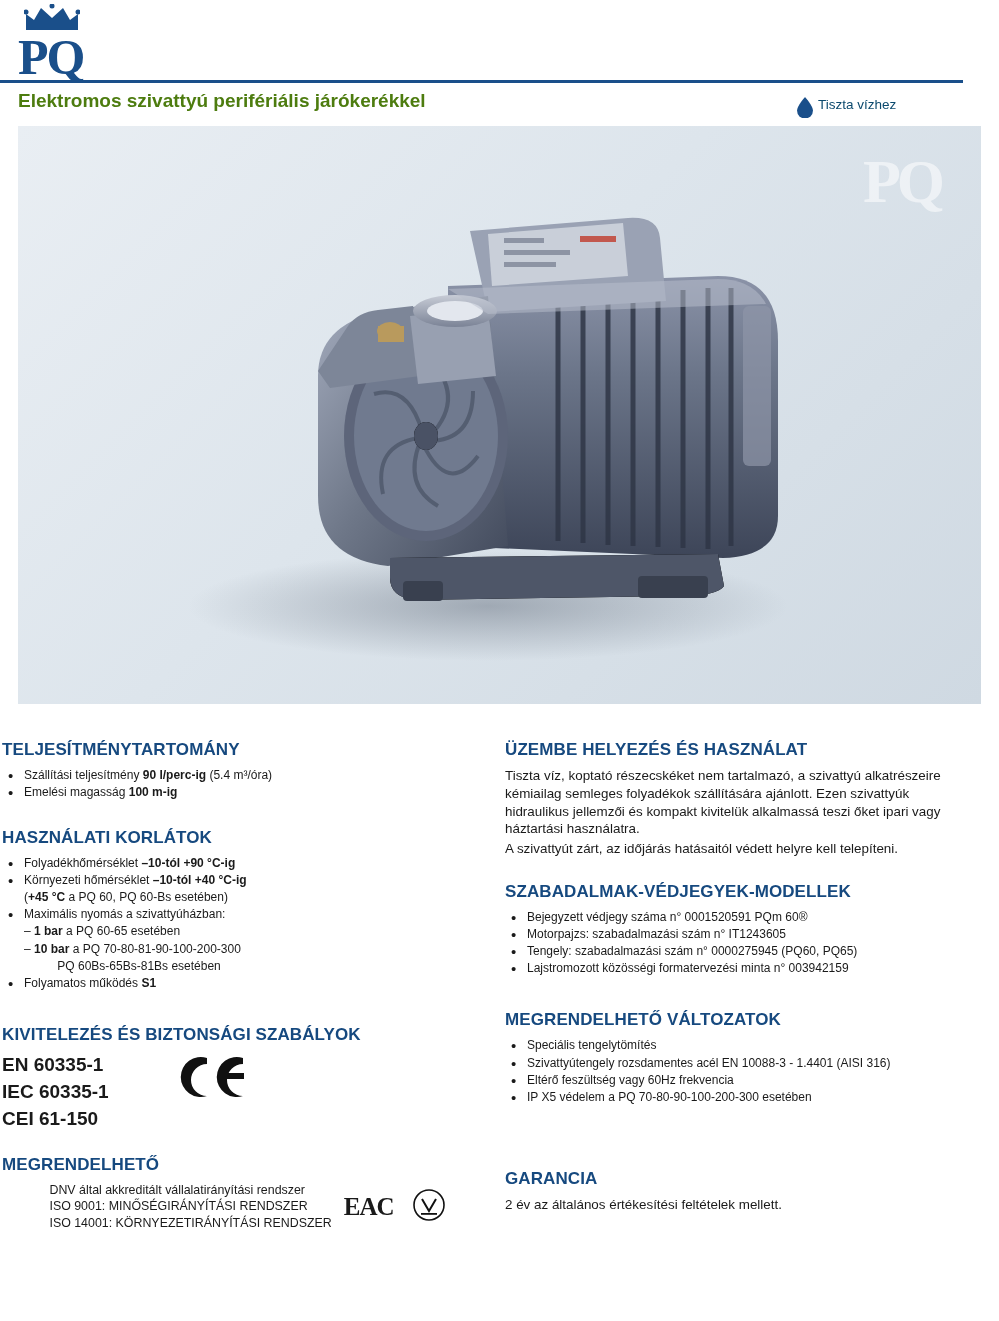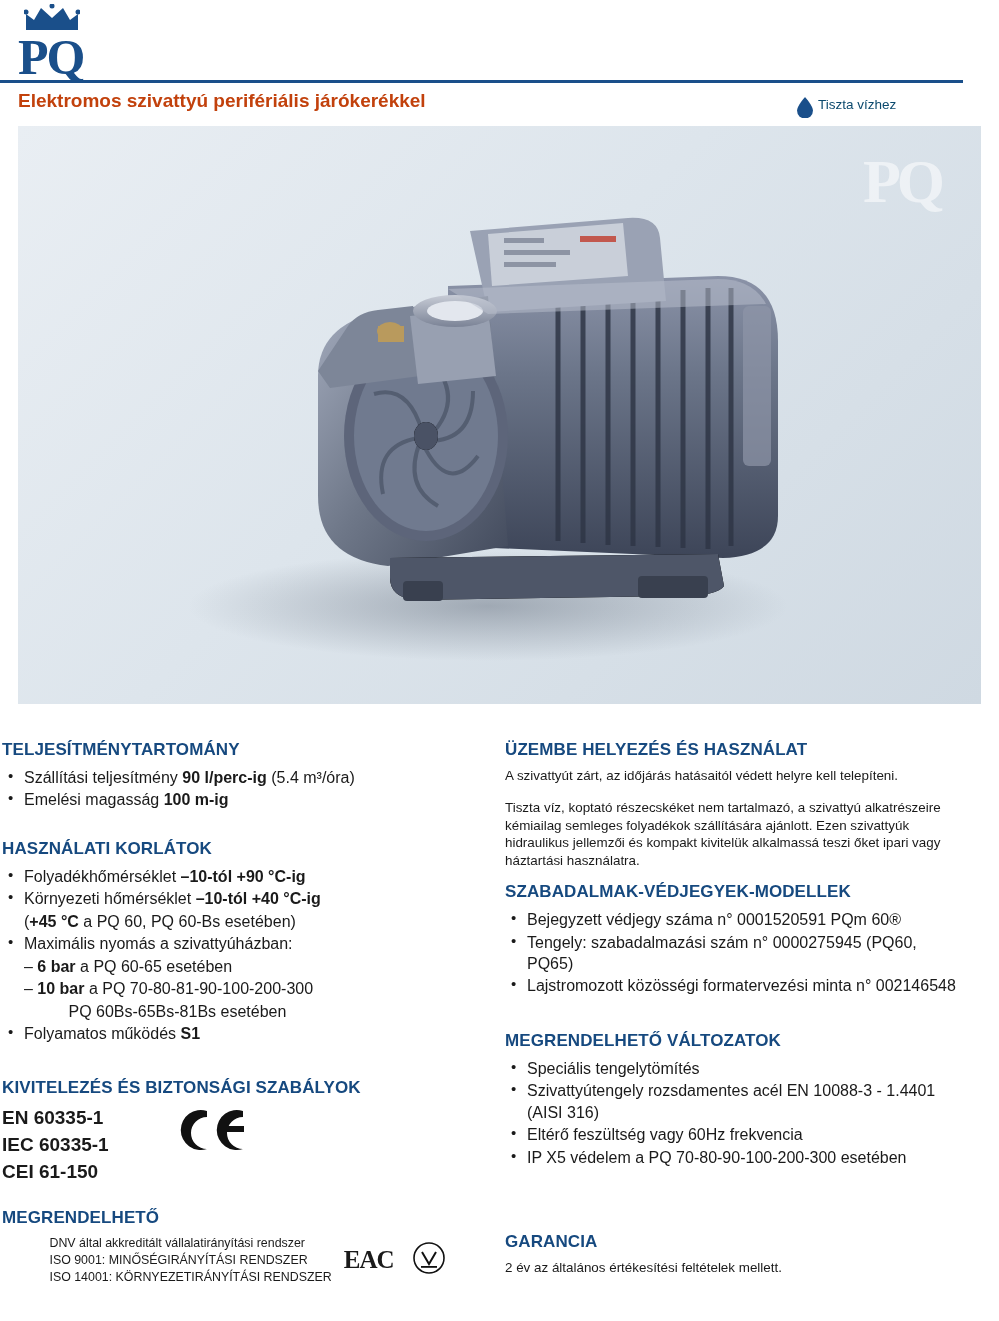--- a/index.html
+++ b/index.html
@@ -45,21 +45,21 @@
     width: 963px;
     height: 3px;
     background: #1a4f8a;
   }
   .subtitle {
     position: absolute;
     left: 18px;
     top: 90px;
     font-size: 19px;
     font-weight: bold;
-    color: #c2410c;
+    color: #4d7c0f;
   }
 
   
   .use-list {
     position: absolute;
     right: 22px;
     top: 96px;
     width: 185px;
   }
   .use-item {
@@ -123,21 +123,21 @@
   }
 
   ul.b {
     list-style: none;
     margin: 0 0 18px 0;
     padding: 0;
   }
   ul.b li {
     position: relative;
     padding-left: 22px;
-    font-size: 16px;
+    font-size: 12px;
     line-height: 1.34;
     margin-bottom: 1px;
   }
   ul.b li:before {
     content: "\2022";
     position: absolute;
     left: 6px;
     top: -1px;
     font-size: 15px;
   }
@@ -338,21 +338,21 @@
     </ul>
 
     <div class="gap-sm"></div>
 
     <h2 class="sec">HASZNÁLATI KORLÁTOK</h2>
     <ul class="b">
       <li><span>Folyadékhőmérséklet </span><b>–10-tól +90 °C-ig</b><span></span></li>
       <li><span>Környezeti hőmérséklet </span><b>–10-tól +40 °C-ig</b><span></span></li>
       <li class="nodot"><span>(</span><b>+45 °C</b><span> a PQ 60, PQ 60-Bs esetében)</span></li>
       <li><span>Maximális nyomás a szivattyúházban:</span><b></b><span></span></li>
-      <li class="nodot"><span>– </span><b>6 bar</b><span> a PQ 60-65 esetében</span></li>
+      <li class="nodot"><span>– </span><b>1 bar</b><span> a PQ 60-65 esetében</span></li>
       <li class="nodot"><span>– </span><b>10 bar</b><span> a PQ 70-80-81-90-100-200-300</span></li>
       <li class="nodot"><span style="white-space:pre">          PQ 60Bs-65Bs-81Bs esetében</span></li>
       <li><span>Folyamatos működés </span><b>S1</b></li>
     </ul>
 
     <div class="gap"></div>
 
     <h2 class="sec">KIVITELEZÉS ÉS BIZTONSÁGI SZABÁLYOK</h2>
     <div class="std">
       <div class="std-col">
@@ -387,30 +387,31 @@
             <rect x="9" y="25" width="16" height="1.8" fill="#111"></rect>
           </svg>
         </span>
       </div>
     </div>
   </div>
 
   <div class="col-right">
 
     <h2 class="sec">ÜZEMBE HELYEZÉS ÉS HASZNÁLAT</h2>
+    <p class="par" style="margin-bottom:2px">Tiszta víz, koptató részecskéket nem tartalmazó, a szivattyú alkatrészeire kémiailag semleges folyadékok szállítására ajánlott. Ezen szivattyúk hidraulikus jellemzői és kompakt kivitelük alkalmassá teszi őket ipari vagy háztartási használatra.</p>
     <p class="par">A szivattyút zárt, az időjárás hatásaitól védett helyre kell telepíteni.</p>
-    <p class="par" style="margin-bottom:2px">Tiszta víz, koptató részecskéket nem tartalmazó, a szivattyú alkatrészeire kémiailag semleges folyadékok szállítására ajánlott. Ezen szivattyúk hidraulikus jellemzői és kompakt kivitelük alkalmassá teszi őket ipari vagy háztartási használatra.</p>
 
     <div class="gap-sm"></div>
 
     <h2 class="sec">SZABADALMAK-VÉDJEGYEK-MODELLEK</h2>
     <ul class="b">
       <li>Bejegyzett védjegy száma n° 0001520591 PQm 60®</li>
+      <li>Motorpajzs: szabadalmazási szám n° IT1243605</li>
       <li>Tengely: szabadalmazási szám n° 0000275945 (PQ60, PQ65)</li>
-      <li>Lajstromozott közösségi formatervezési minta n° 002146548</li>
+      <li>Lajstromozott közösségi formatervezési minta n° 003942159</li>
     </ul>
 
     <div class="gap"></div>
 
     <h2 class="sec">MEGRENDELHETŐ VÁLTOZATOK</h2>
     <ul class="b">
       <li>Speciális tengelytömítés</li>
       <li>Szivattyútengely rozsdamentes acél EN 10088-3 - 1.4401 (AISI 316)</li>
       <li>Eltérő feszültség vagy 60Hz frekvencia</li>
       <li>IP X5 védelem a PQ 70-80-90-100-200-300 esetében</li>

